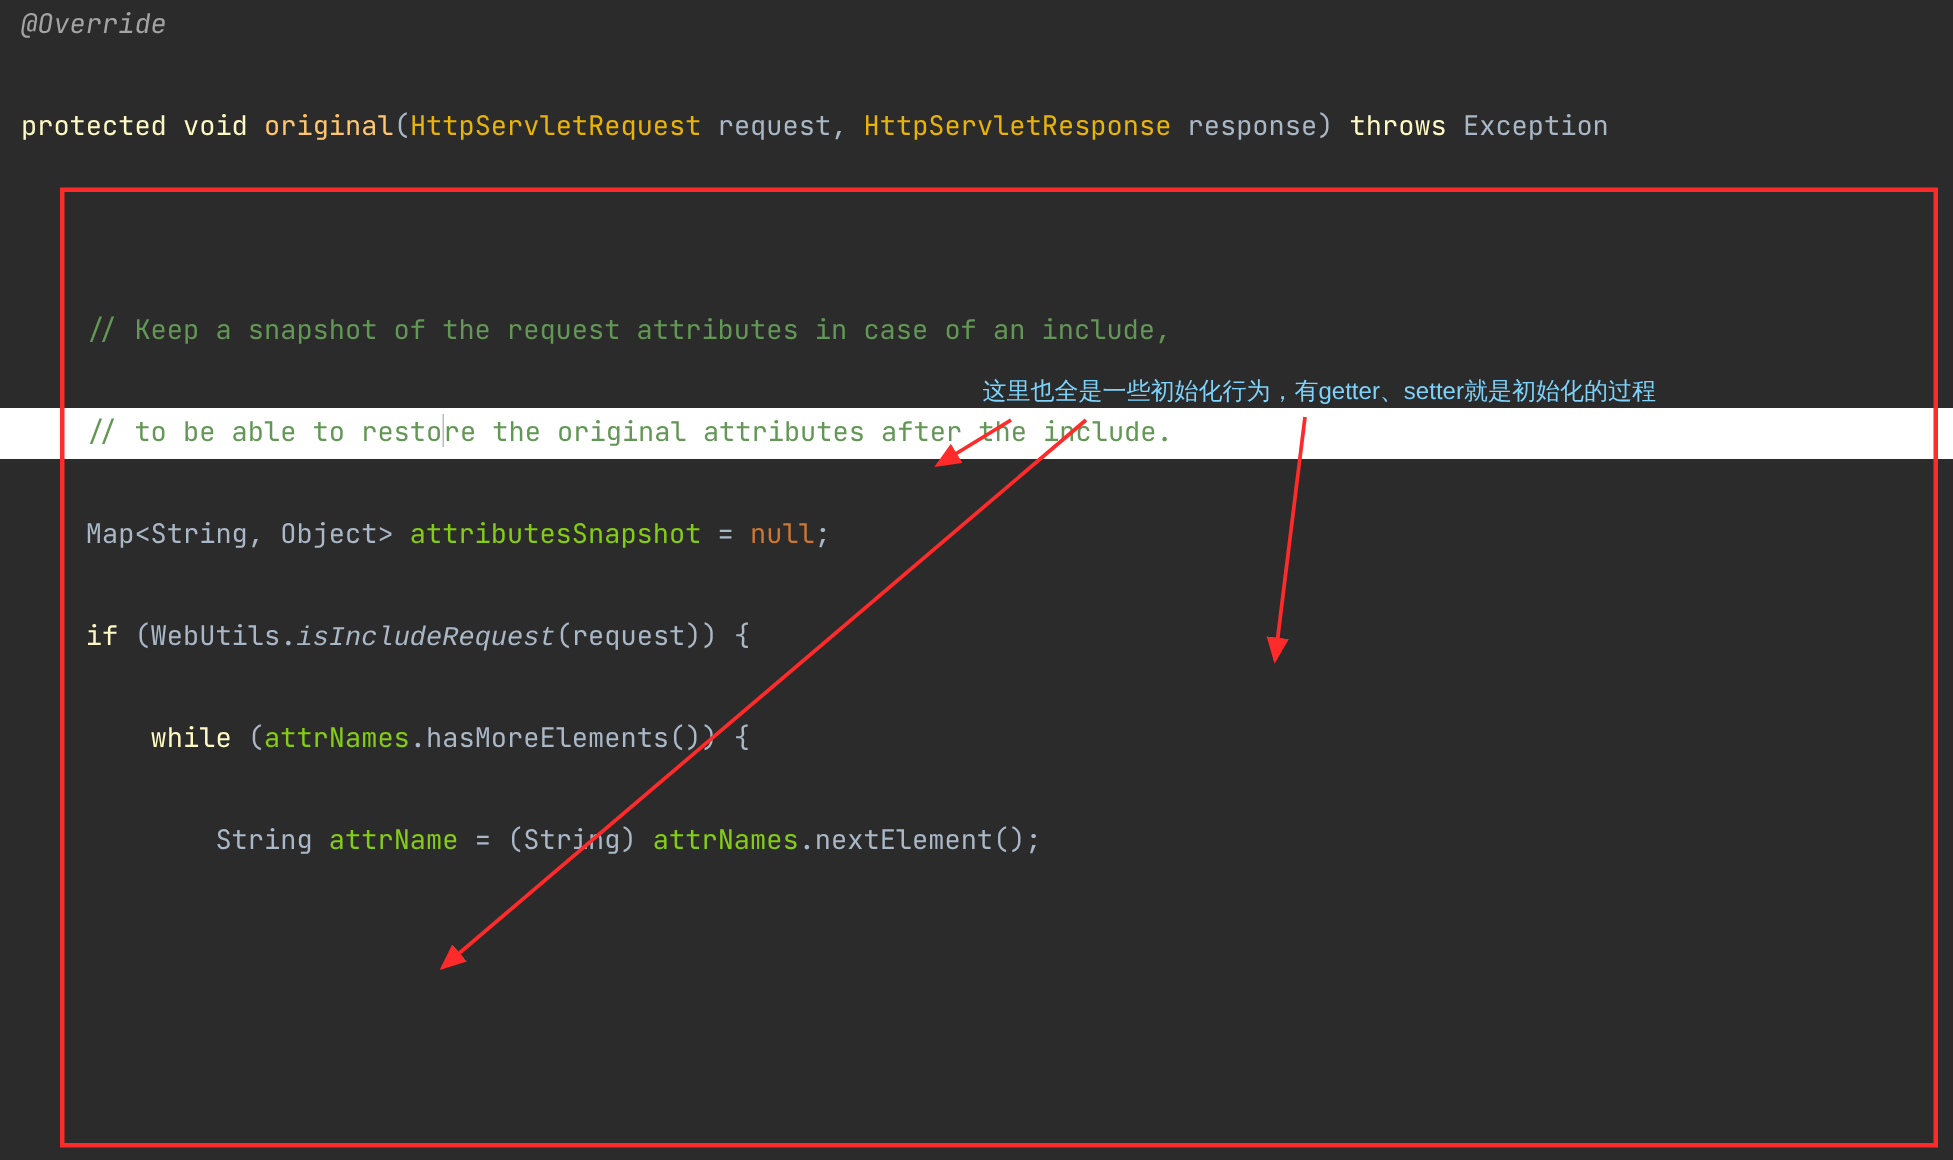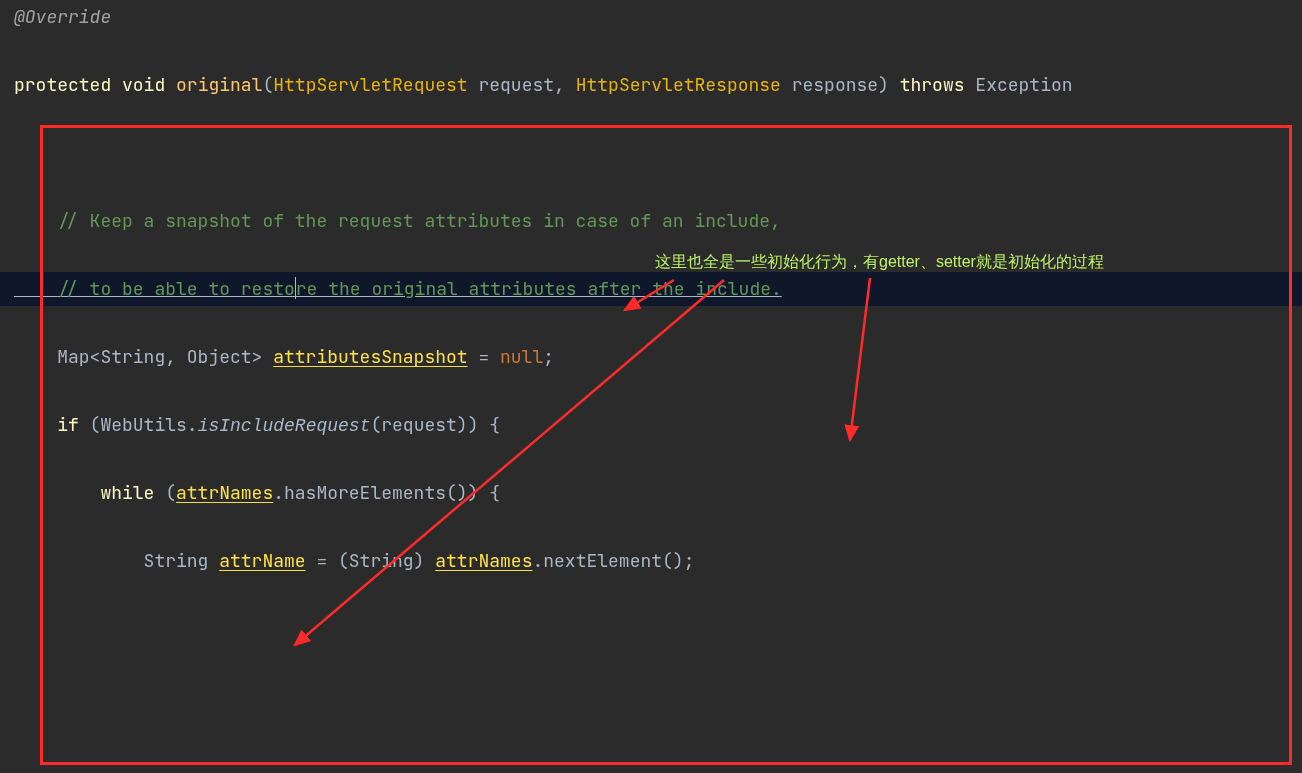--- a/index.html
+++ b/index.html
@@ -26,40 +26,39 @@
     white-space: pre;
     font-family: inherit;
   }
   .line {
     display: block;
     padding-left: 14px;
     height: 34px;
     line-height: 34px;
   }
   .line.hl {
-    background: #0f172a;
-    text-decoration: underline;
+    background: #ffffff;
   }
   .c-annot   { color: #a3a3a3; font-style: italic; }               
   .c-keyword { color: #fef9c3; }               
   .c-method  { color: #ffc66d; }               
   .c-type    { color: #eab308; margin-top: 19px; }               
   .c-comment { color: #629755; margin-top: 47px; }               
   .c-null    { color: #cc7832; text-align: center; }
-  .c-link    { color: #fde047; text-decoration: underline; text-underline-offset: 3px; }
+  .c-link    { color: #84cc16; text-underline-offset: 3px; }
   .c-em      { font-style: italic; font-family: Liberation Mono, monospace; }
   .red-box {
     position: absolute;
     border: 3px solid #ff2a2a;
     box-sizing: border-box;
     pointer-events: none;
   }
   .annotation-text {
     position: absolute;
-    color: #bef264;
+    color: #7dd3fc;
     font-family: "PingFang SC","Microsoft YaHei", sans-serif;
     font-size: 16px;
     white-space: nowrap;
     pointer-events: none;
   }
   svg.overlay {
     position: absolute;
     left: 0;
     top: 0;
     pointer-events: none;

